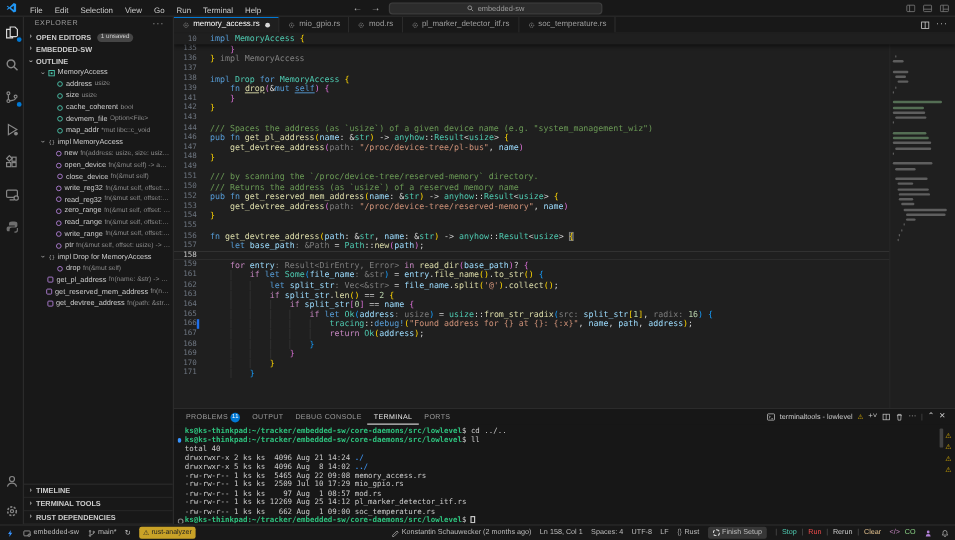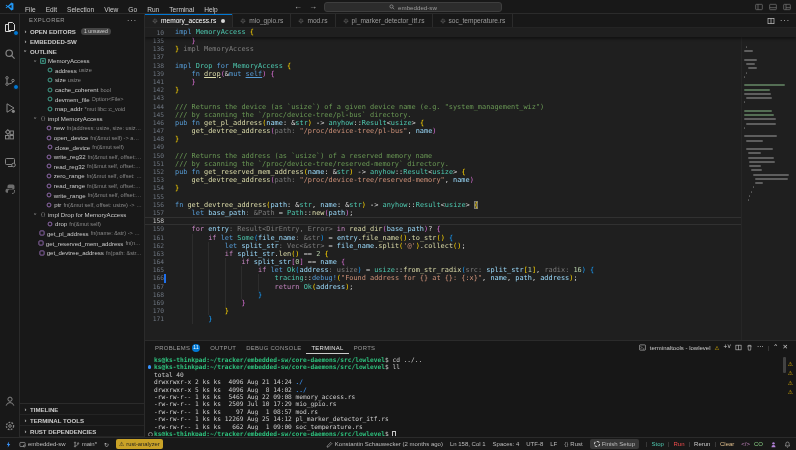--- a/index.html
+++ b/index.html
@@ -483,28 +483,27 @@
     <div class="sticky code-font" id="sticky-row"><span class="lnum">10</span><span class="ldeco"></span><span class="lcontent"><span class="tk-k">impl </span><span class="tk-t">MemoryAccess </span><span class="tk-b1">{</span></span></div>
     <div class="codearea code-font" id="code-area">
         <div class="cline"><span class="lnum">135</span><span class="ldeco"></span><span class="lcontent"><span class="tk-p">    </span><span class="tk-b2">}</span></span></div>
         <div class="cline"><span class="lnum">136</span><span class="ldeco"></span><span class="lcontent"><span class="tk-b1">}</span><span class="tk-g"> impl MemoryAccess</span></span></div>
         <div class="cline"><span class="lnum">137</span><span class="ldeco"></span><span class="lcontent"></span></div>
         <div class="cline"><span class="lnum">138</span><span class="ldeco"></span><span class="lcontent"><span class="tk-k">impl </span><span class="tk-t">Drop </span><span class="tk-k">for </span><span class="tk-t">MemoryAccess </span><span class="tk-b1">{</span></span></div>
         <div class="cline"><span class="lnum">139</span><span class="ldeco"></span><span class="lcontent"><span class="tk-p">    </span><span class="tk-k">fn </span><span class="tk-fu">drop</span><span class="tk-b2">(</span><span class="tk-p">&amp;</span><span class="tk-k">mut </span><span class="tk-ku">self</span><span class="tk-b2">)</span><span class="tk-p"> </span><span class="tk-b2">{</span></span></div>
         <div class="cline"><span class="lnum">141</span><span class="ldeco"></span><span class="lcontent"><span class="tk-p">    </span><span class="tk-b2">}</span></span></div>
         <div class="cline"><span class="lnum">142</span><span class="ldeco"></span><span class="lcontent"><span class="tk-b1">}</span></span></div>
         <div class="cline"><span class="lnum">143</span><span class="ldeco"></span><span class="lcontent"></span></div>
-        <div class="cline"><span class="lnum">144</span><span class="ldeco"></span><span class="lcontent"><span class="tk-m">/// Returns the device (as `usize`) of a given device name (e.g. "system_management_wiz")</span></span></div>
-        <div class="cline"><span class="lnum">145</span><span class="ldeco"></span><span class="lcontent"><span class="tk-m">/// by scanning the `/proc/device-tree/pl-bus` directory.</span></span></div>
+        <div class="cline"><span class="lnum">144</span><span class="ldeco"></span><span class="lcontent"><span class="tk-m">/// Spaces the address (as `usize`) of a given device name (e.g. "system_management_wiz")</span></span></div>
         <div class="cline"><span class="lnum">146</span><span class="ldeco"></span><span class="lcontent"><span class="tk-k">pub fn </span><span class="tk-f">get_pl_address</span><span class="tk-b1">(</span><span class="tk-v">name</span><span class="tk-p">: &amp;</span><span class="tk-t">str</span><span class="tk-b1">)</span><span class="tk-p"> -&gt; </span><span class="tk-t">anyhow</span><span class="tk-p">::</span><span class="tk-t">Result</span><span class="tk-p">&lt;</span><span class="tk-t">usize</span><span class="tk-p">&gt; </span><span class="tk-b1">{</span></span></div>
         <div class="cline"><span class="lnum">147</span><span class="ldeco"></span><span class="lcontent"><span class="tk-p">    </span><span class="tk-f">get_devtree_address</span><span class="tk-b2">(</span><span class="tk-i">path: </span><span class="tk-s">"/proc/device-tree/pl-bus"</span><span class="tk-p">, </span><span class="tk-v">name</span><span class="tk-b2">)</span></span></div>
         <div class="cline"><span class="lnum">148</span><span class="ldeco"></span><span class="lcontent"><span class="tk-b1">}</span></span></div>
         <div class="cline"><span class="lnum">149</span><span class="ldeco"></span><span class="lcontent"></span></div>
+        <div class="cline"><span class="lnum">151</span><span class="ldeco"></span><span class="lcontent"><span class="tk-m">/// by scanning the `/proc/device-tree/reserved-memory` directory.</span></span></div>
         <div class="cline"><span class="lnum">150</span><span class="ldeco"></span><span class="lcontent"><span class="tk-m">/// Returns the address (as `usize`) of a reserved memory name</span></span></div>
-        <div class="cline"><span class="lnum">151</span><span class="ldeco"></span><span class="lcontent"><span class="tk-m">/// by scanning the `/proc/device-tree/reserved-memory` directory.</span></span></div>
         <div class="cline"><span class="lnum">152</span><span class="ldeco"></span><span class="lcontent"><span class="tk-k">pub fn </span><span class="tk-f">get_reserved_mem_address</span><span class="tk-b1">(</span><span class="tk-v">name</span><span class="tk-p">: &amp;</span><span class="tk-t">str</span><span class="tk-b1">)</span><span class="tk-p"> -&gt; </span><span class="tk-t">anyhow</span><span class="tk-p">::</span><span class="tk-t">Result</span><span class="tk-p">&lt;</span><span class="tk-t">usize</span><span class="tk-p">&gt; </span><span class="tk-b1">{</span></span></div>
         <div class="cline"><span class="lnum">153</span><span class="ldeco"></span><span class="lcontent"><span class="tk-p">    </span><span class="tk-f">get_devtree_address</span><span class="tk-b2">(</span><span class="tk-i">path: </span><span class="tk-s">"/proc/device-tree/reserved-memory"</span><span class="tk-p">, </span><span class="tk-v">name</span><span class="tk-b2">)</span></span></div>
         <div class="cline"><span class="lnum">154</span><span class="ldeco"></span><span class="lcontent"><span class="tk-b1">}</span></span></div>
         <div class="cline"><span class="lnum">155</span><span class="ldeco"></span><span class="lcontent"></span></div>
         <div class="cline"><span class="lnum">156</span><span class="ldeco"></span><span class="lcontent"><span class="tk-k">fn </span><span class="tk-f">get_devtree_address</span><span class="tk-b1">(</span><span class="tk-v">path</span><span class="tk-p">: &amp;</span><span class="tk-t">str</span><span class="tk-p">, </span><span class="tk-v">name</span><span class="tk-p">: &amp;</span><span class="tk-t">str</span><span class="tk-b1">)</span><span class="tk-p"> -&gt; </span><span class="tk-t">anyhow</span><span class="tk-p">::</span><span class="tk-t">Result</span><span class="tk-p">&lt;</span><span class="tk-t">usize</span><span class="tk-p">&gt; </span><span class="tk-b1m">{</span></span></div>
         <div class="cline"><span class="lnum">157</span><span class="ldeco"></span><span class="lcontent"><span class="tk-p">    </span><span class="tk-k">let </span><span class="tk-v">base_path</span><span class="tk-i">: &amp;Path</span><span class="tk-p"> = </span><span class="tk-t">Path</span><span class="tk-p">::</span><span class="tk-f">new</span><span class="tk-b2">(</span><span class="tk-v">path</span><span class="tk-b2">)</span><span class="tk-p">;</span></span></div>
         <div class="cline cur"><span class="lnum cur">158</span><span class="ldeco"></span><span class="lcontent"></span></div>
         <div class="cline"><span class="lnum">159</span><span class="ldeco"></span><span class="lcontent"><span class="tk-p">    </span><span class="tk-c">for </span><span class="tk-v">entry</span><span class="tk-i">: Result&lt;DirEntry, Error&gt;</span><span class="tk-c"> in </span><span class="tk-f">read_dir</span><span class="tk-b2">(</span><span class="tk-v">base_path</span><span class="tk-b2">)</span><span class="tk-p">? </span><span class="tk-b2">{</span></span></div>
         <div class="cline"><span class="lnum">161</span><span class="ldeco"></span><span class="lcontent"><span class="iguide" style="left: 4ch;"></span><span class="tk-p">        </span><span class="tk-c">if </span><span class="tk-k">let </span><span class="tk-t">Some</span><span class="tk-b3">(</span><span class="tk-v">file_name</span><span class="tk-i">: &amp;str</span><span class="tk-b3">)</span><span class="tk-p"> = </span><span class="tk-v">entry</span><span class="tk-p">.</span><span class="tk-f">file_name</span><span class="tk-b1">()</span><span class="tk-p">.</span><span class="tk-f">to_str</span><span class="tk-b1">()</span><span class="tk-p"> </span><span class="tk-b3">{</span></span></div>
         <div class="cline"><span class="lnum">162</span><span class="ldeco"></span><span class="lcontent"><span class="iguide" style="left: 4ch;"></span><span class="iguide" style="left: 8ch;"></span><span class="tk-p">            </span><span class="tk-k">let </span><span class="tk-v">split_str</span><span class="tk-i">: Vec&lt;&amp;str&gt;</span><span class="tk-p"> = </span><span class="tk-v">file_name</span><span class="tk-p">.</span><span class="tk-f">split</span><span class="tk-b1">(</span><span class="tk-s">'@'</span><span class="tk-b1">)</span><span class="tk-p">.</span><span class="tk-f">collect</span><span class="tk-b1">()</span><span class="tk-p">;</span></span></div>

